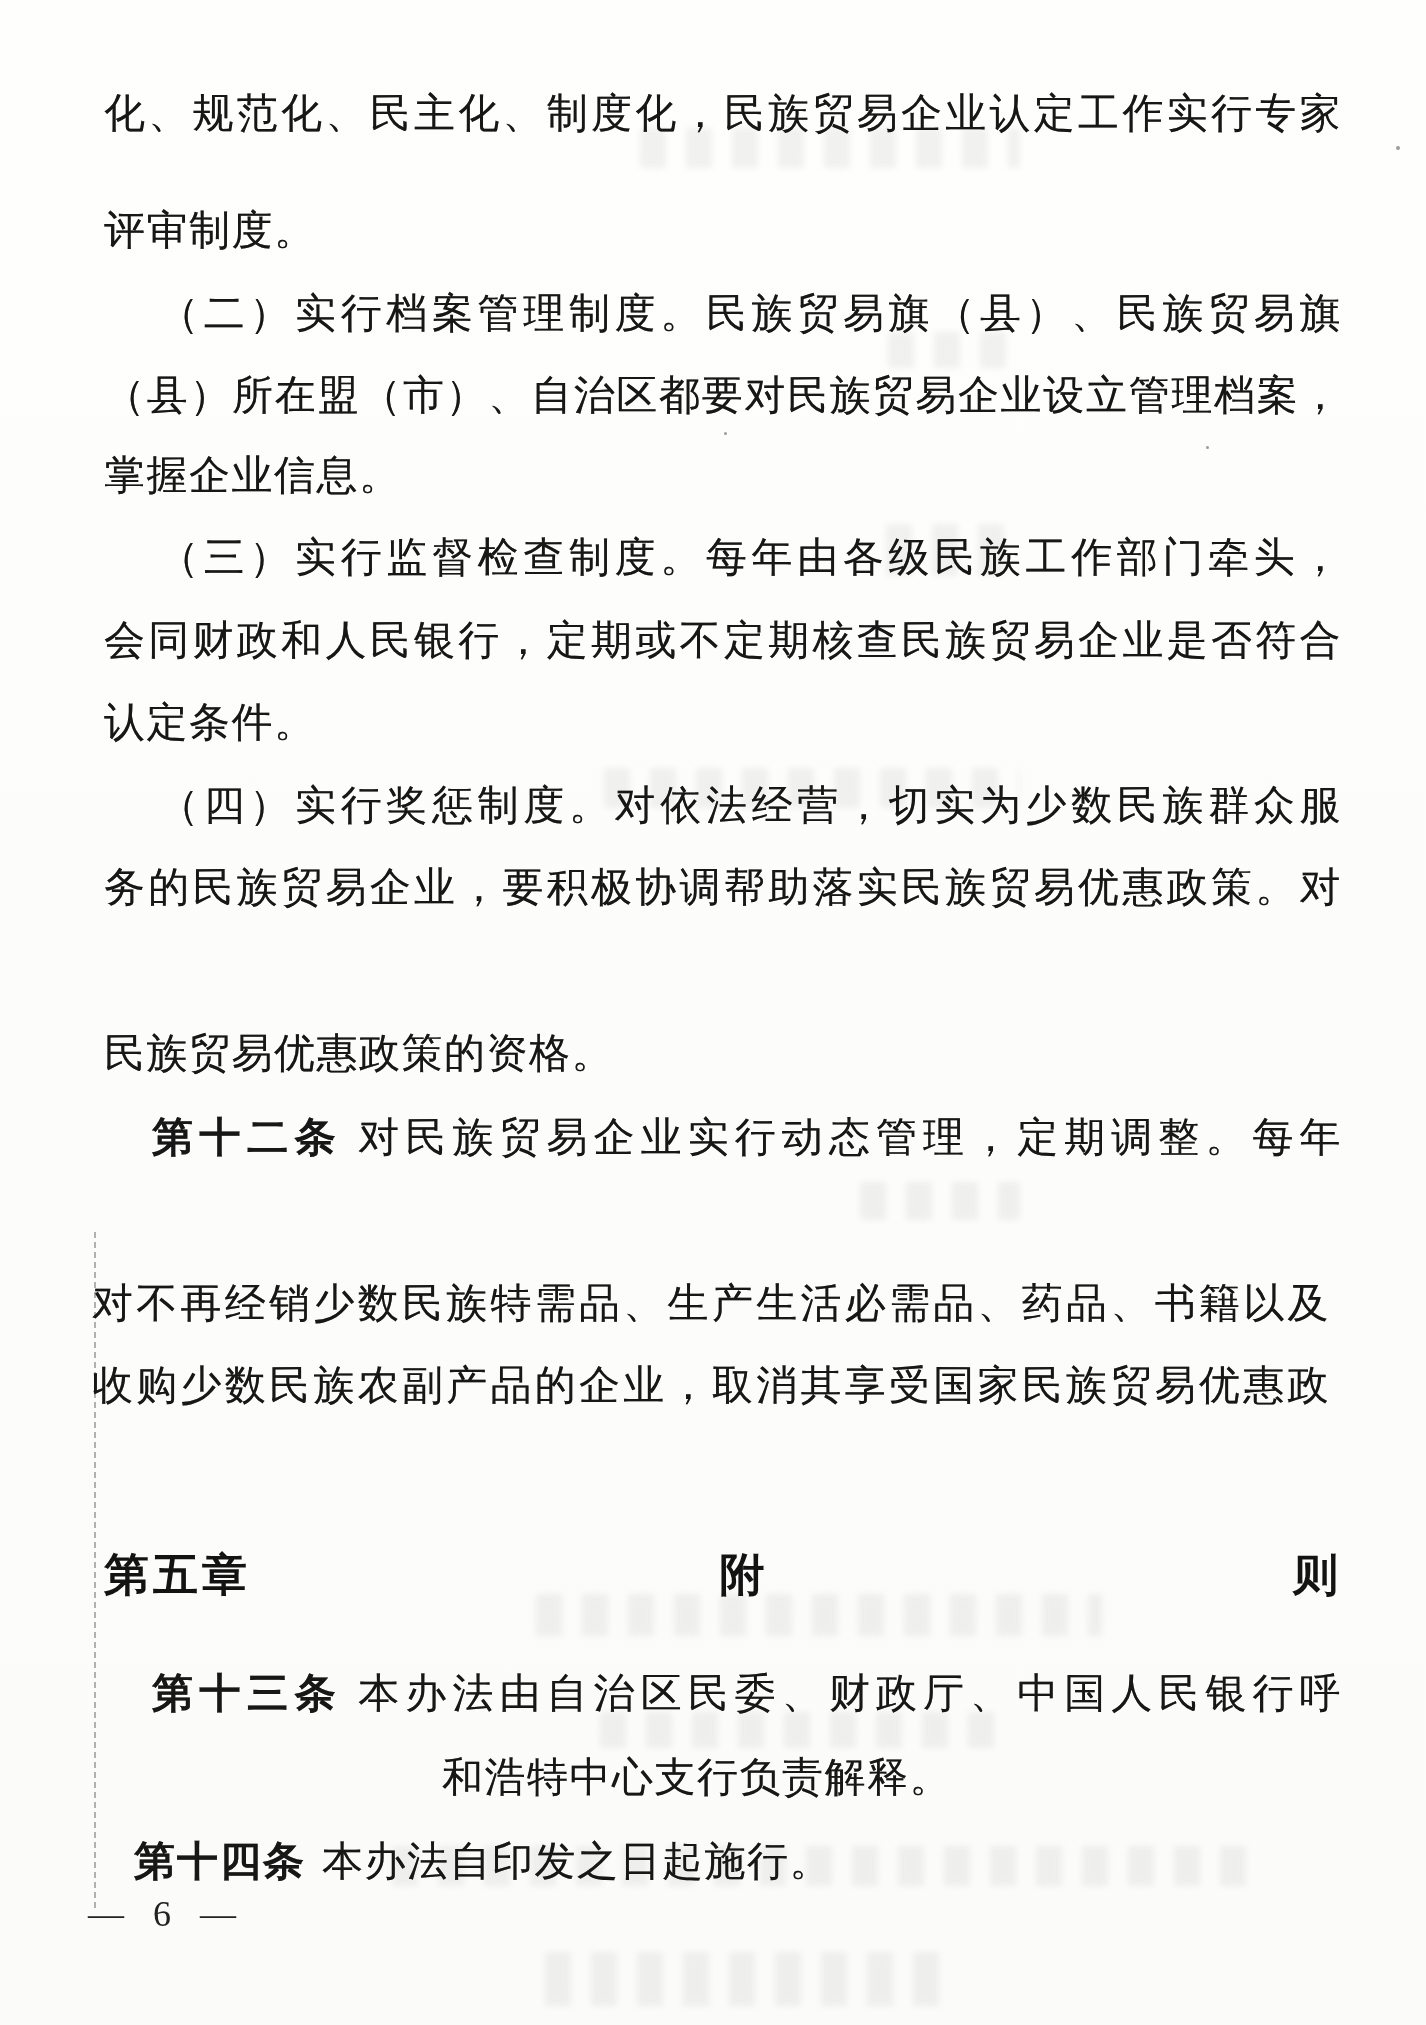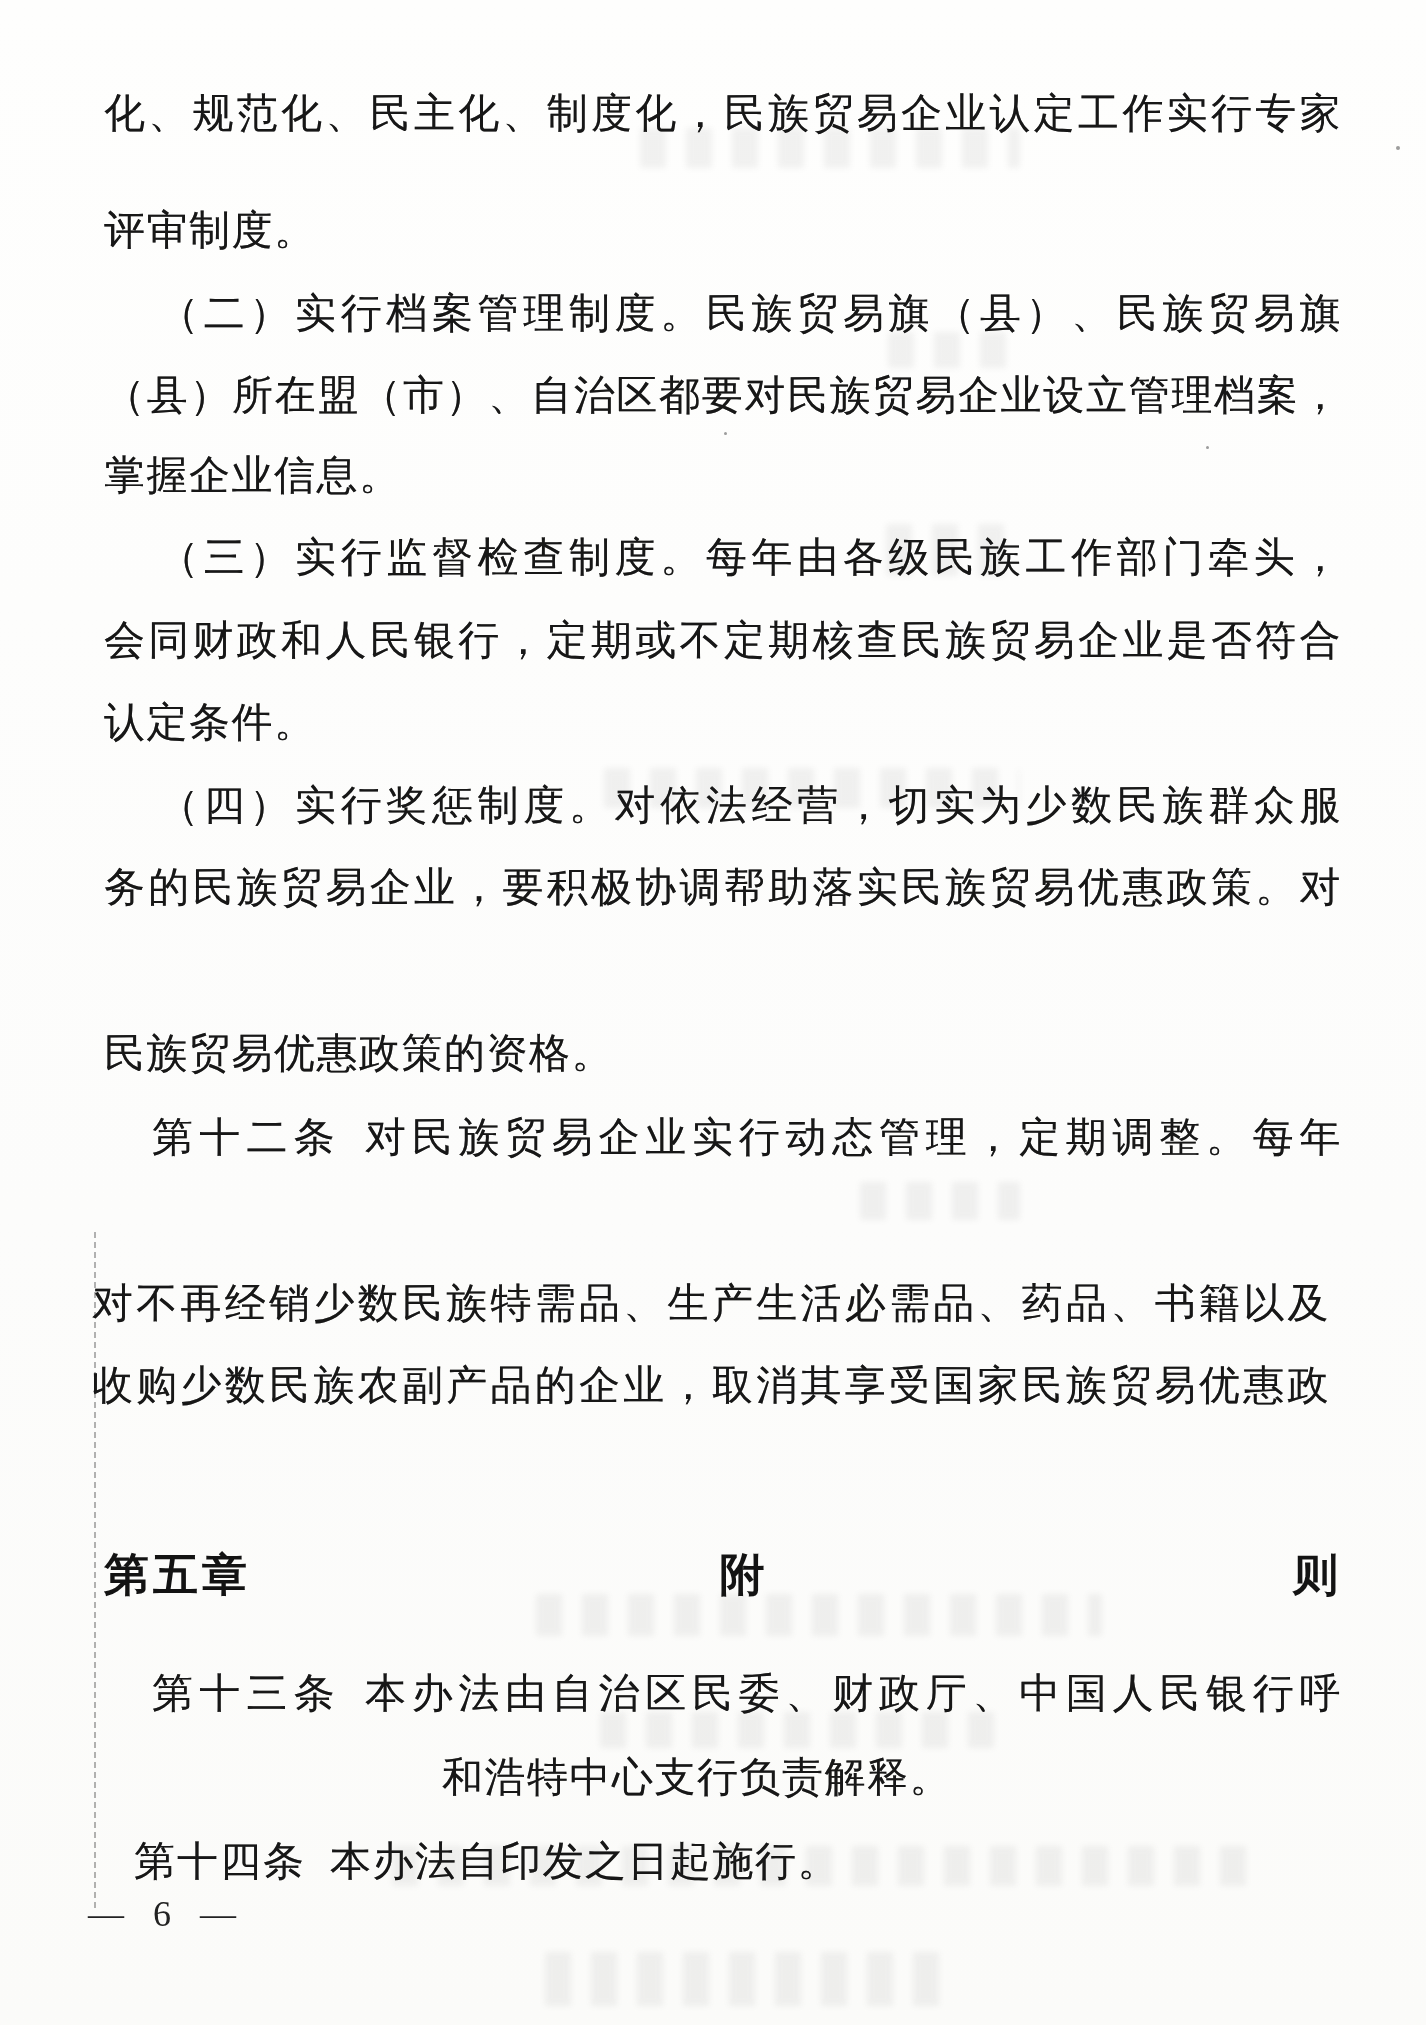--- a/index.html
+++ b/index.html
@@ -30,22 +30,22 @@
     text-align: justify;
     text-align-last: justify;
   }
   .indent   { text-indent: 54px; }
   .aindent  { text-indent: 48px; }
   .sk1 { margin-left: -12px; }
   .sk2 { margin-left: -18px; }
   .sk3 { margin-left: -26px; text-align: center; }
   .term {
     font-family: "Liberation Sans", "DejaVu Sans", sans-serif;
-    font-weight: 400;
-    margin-right: 24px;
+    font-weight: 700;
+    margin-right: 16px;
     letter-spacing: 2px;
   }
   .chapter {
     position: absolute;
     left: 104px; width: 1238px;
     display: flex;
     justify-content: space-between;
     align-items: baseline;
     font-family: "Liberation Sans", "DejaVu Sans", sans-serif;
     font-weight: 700;

